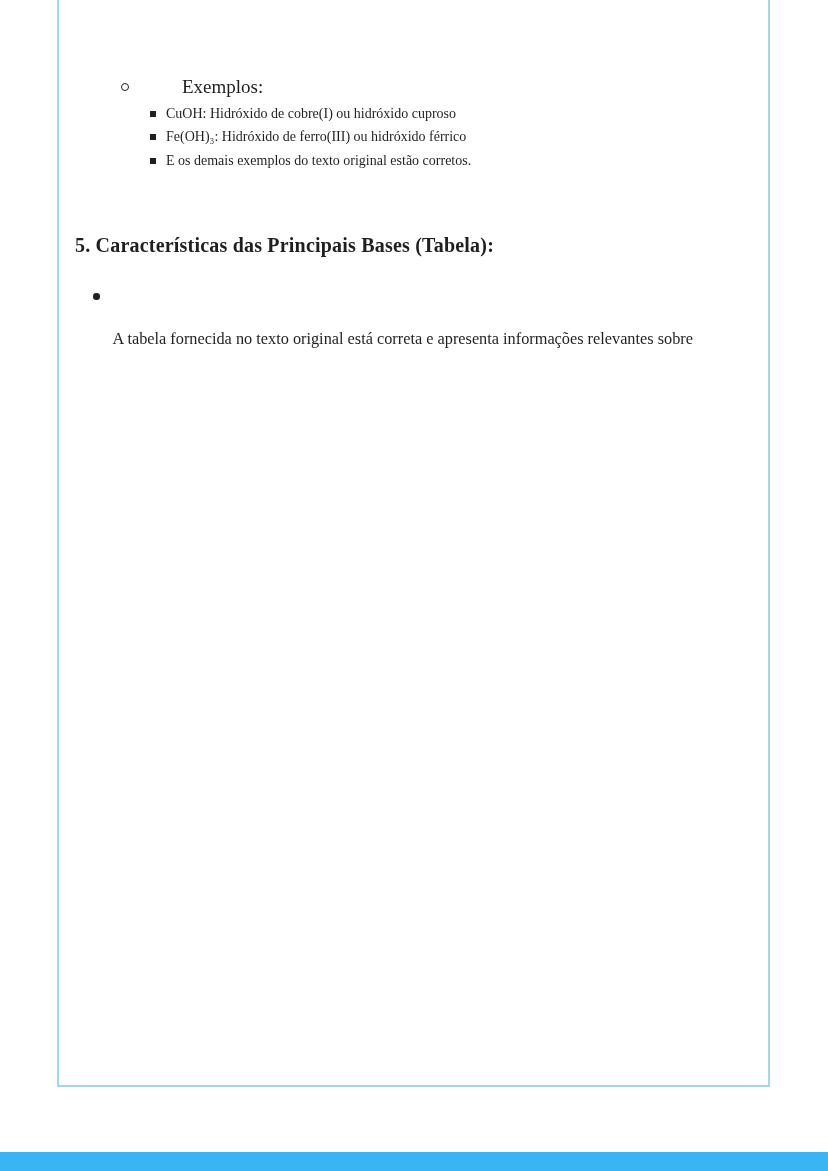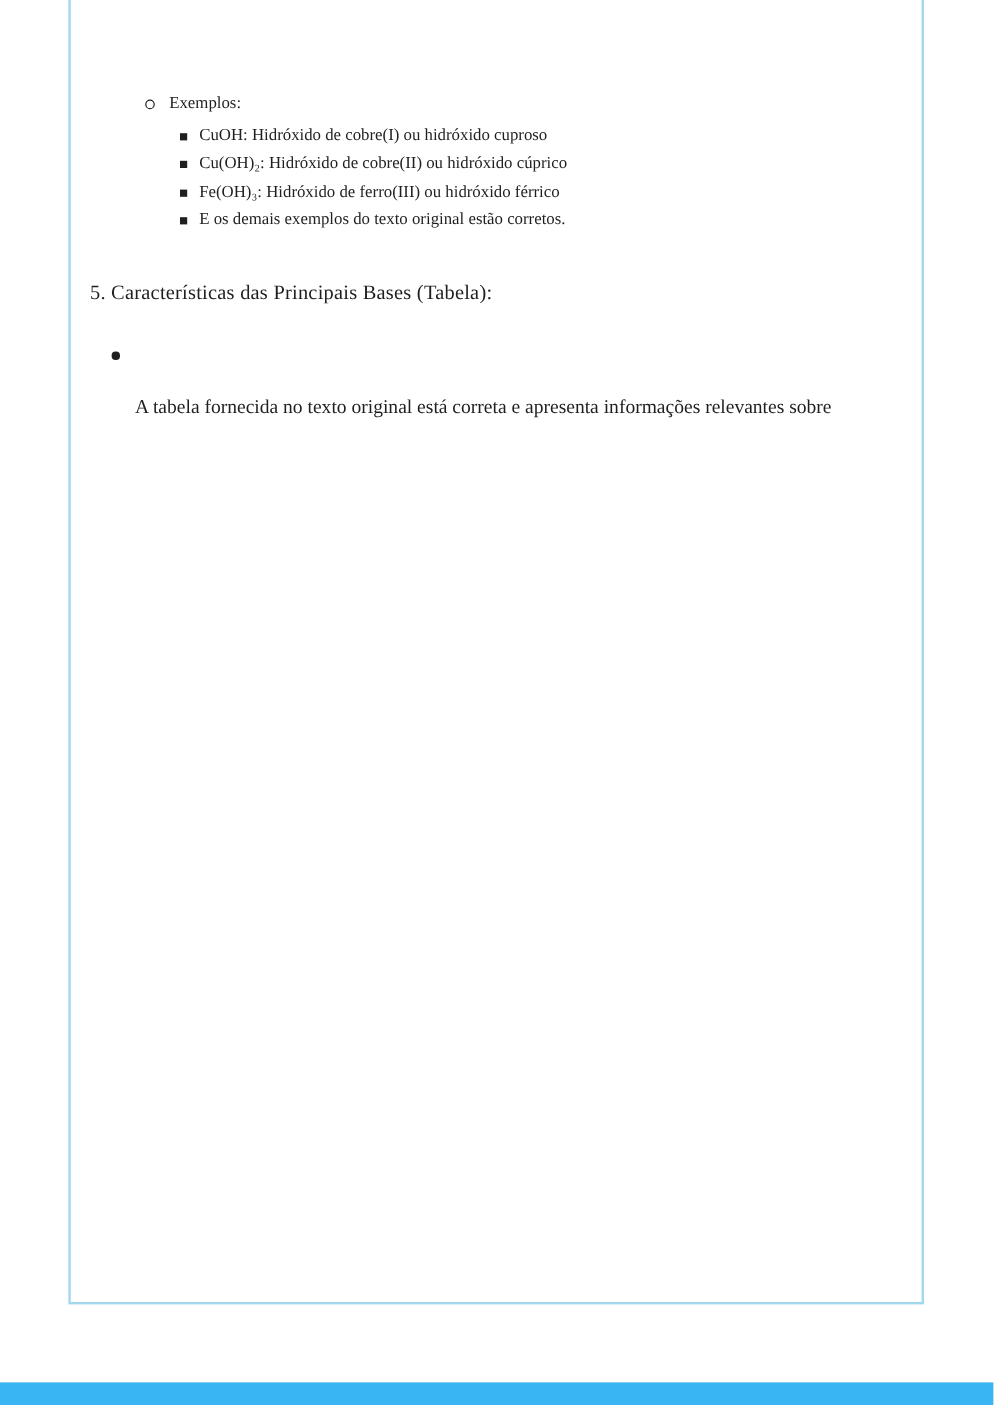--- a/index.html
+++ b/index.html
@@ -16,21 +16,22 @@
     left: 57px; top: -6px;
     width: 713px; height: 1093px;
     background: var(--page-bg, #ffffff);
     border: 2px solid var(--border-color, #a3d7ee);
   }
   .examples-header {
     position: absolute;
     top: 79px; left: 62px;
     display: flex; align-items: center;
     height: 24px; line-height: 24px;
-    font-size: 14px;
+    font-size: 19px;
+    gap: 41px;
   }
   .circle-bullet {
     width: 8px; height: 8px;
     border: 1.5px solid #1f1f1f;
     border-radius: 50%;
     margin-right: 12px;
     flex: 0 0 auto;
   }
   .examples-list {
     position: absolute;
@@ -44,22 +45,22 @@
   }
   .square-bullet {
     width: 6px; height: 6px;
     background: #1f1f1f;
     margin-top: 9px; margin-right: 10px;
     flex: 0 0 auto;
   }
   .section-heading {
     position: absolute;
     top: 238px; left: 16px;
-    font-size: 17px;
-    font-weight: normal;
+    font-size: 20px;
+    font-weight: bold;
     letter-spacing: 0.2px;
     white-space: nowrap;
   }
   .note {
     position: absolute;
     top: 289px; left: 34px;
     display: flex;
   }
   .dot-bullet {
     width: 6.5px; height: 6.5px;
@@ -87,24 +88,20 @@
     <span>Exemplos:</span>
   </div>
 
   <div class="examples-list">
     <div class="example-row">
       <span class="square-bullet"></span>
       <span>CuOH: Hidróxido de cobre(I) ou hidróxido cuproso</span>
     </div>
     <div class="example-row">
       <span class="square-bullet"></span>
-      <span>Cu(OH)₂: Hidróxido de cobre(II) ou hidróxido cúprico</span>
-    </div>
-    <div class="example-row">
-      <span class="square-bullet"></span>
       <span>Fe(OH)₃: Hidróxido de ferro(III) ou hidróxido férrico</span>
     </div>
     <div class="example-row">
       <span class="square-bullet"></span>
       <span>E os demais exemplos do texto original estão corretos.</span>
     </div>
   </div>
 
   <div class="section-heading">5. Características das Principais Bases (Tabela):</div>
 

